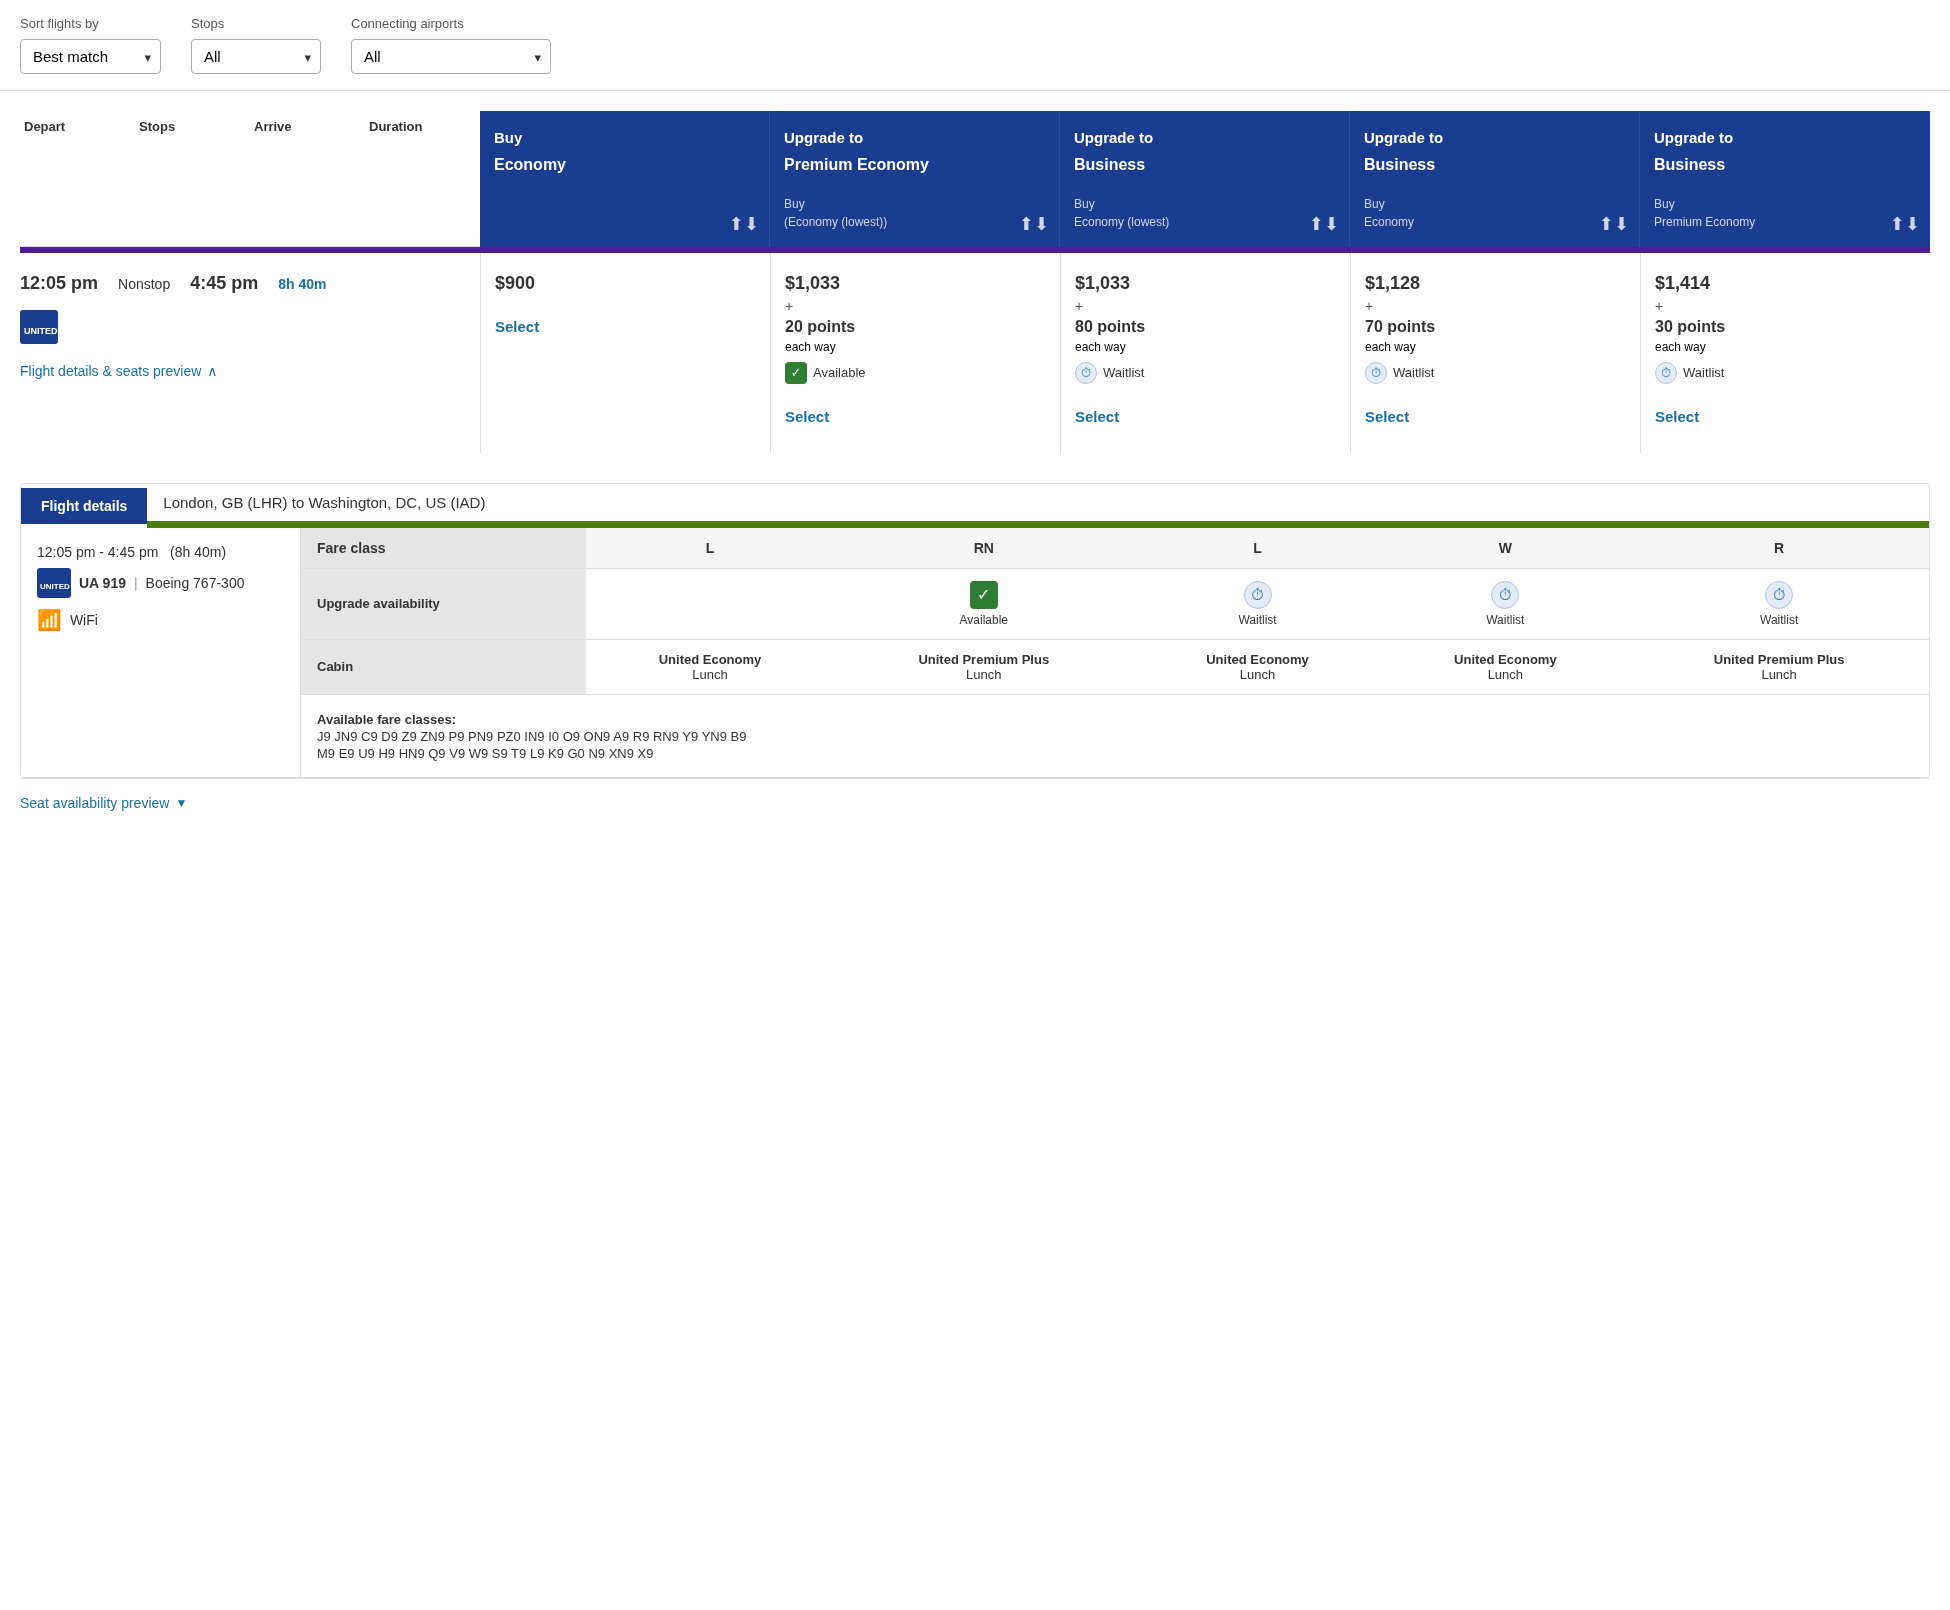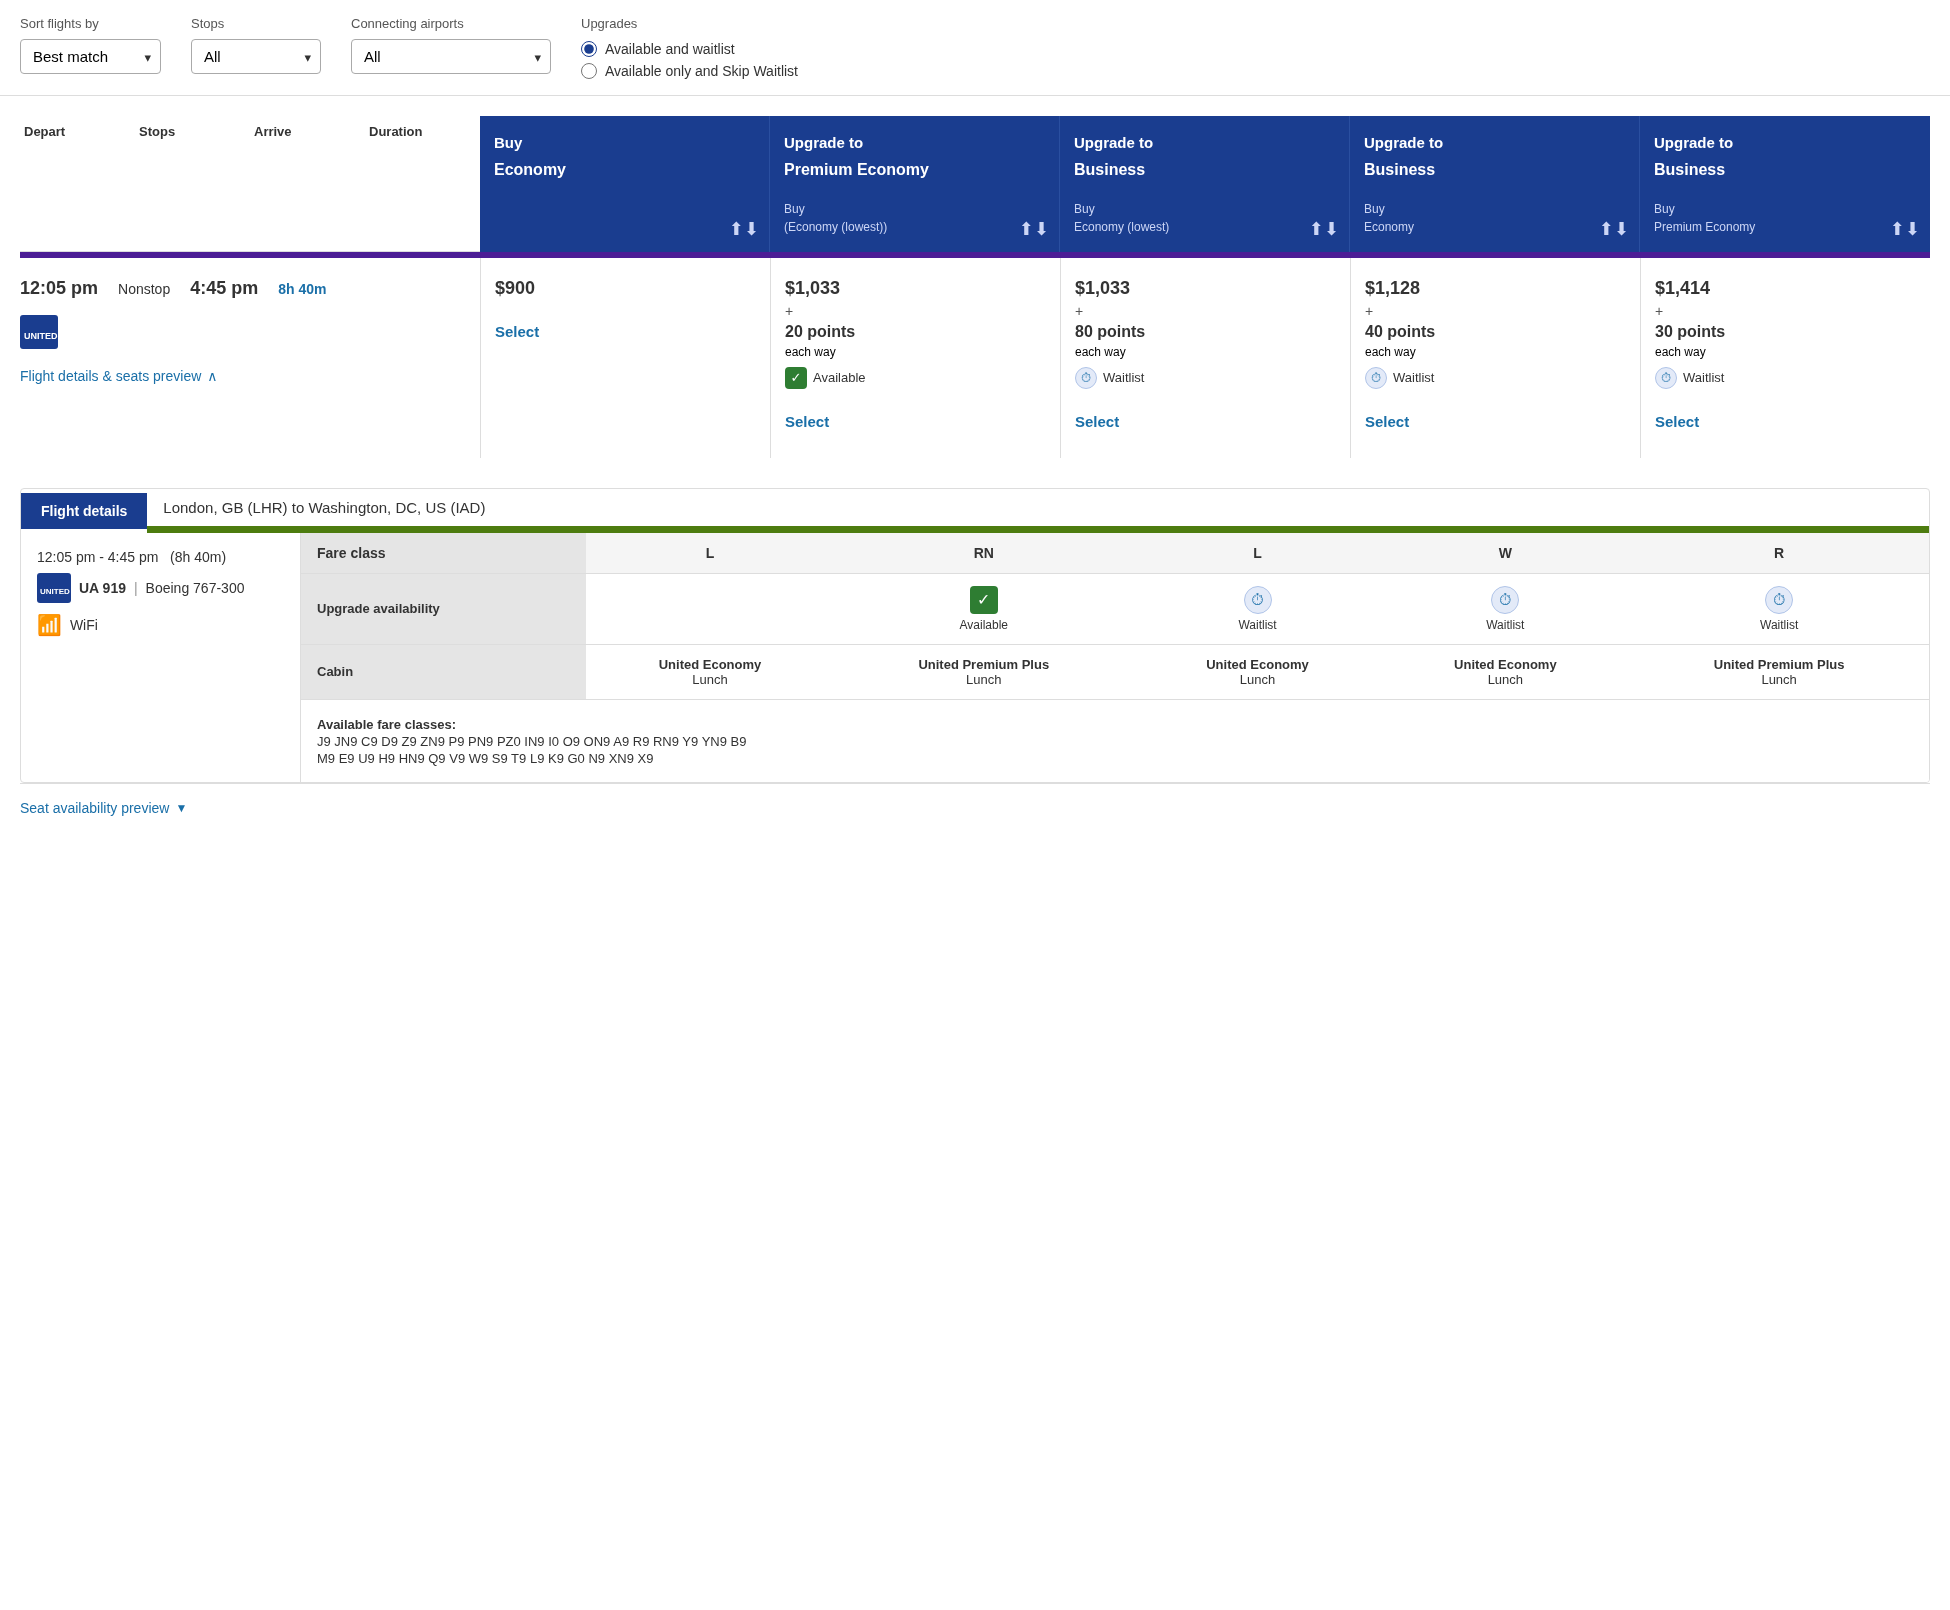--- a/index.html
+++ b/index.html
@@ -318,31 +318,20 @@
   <div class="filter-group">
     <div class="filter-label">Connecting airports</div>
     <div class="select-wrapper wide">
       <select>
         <option>All</option>
       </select>
       <span class="select-arrow">▾</span>
     </div>
   </div>
 
-  <div class="filter-group upgrades-group">
-    <div class="filter-label">Upgrades</div>
-    <label class="radio-option">
-      <input type="radio" name="upgrades" checked="" style="">
-      <span>Available and waitlist</span>
-    </label>
-    <label class="radio-option">
-      <input type="radio" name="upgrades" style="">
-      <span>Available only and Skip Waitlist</span>
-    </label>
-  </div>
 </div>
 
 <div class="flight-section">
 
   <div class="column-headers">
     <div style="display:grid; grid-template-columns: 1fr 1fr 1fr 1fr; padding: 8px 0 4px; border-bottom: 1px solid #ddd;">
       <div style="font-size:13px; font-weight:bold; padding: 0 4px;">Depart</div>
       <div style="font-size:13px; font-weight:bold; padding: 0 4px;">Stops</div>
       <div style="font-size:13px; font-weight:bold; padding: 0 4px;">Arrive</div>
       <div style="font-size:13px; font-weight:bold; padding: 0 4px;">Duration</div>
@@ -429,21 +418,21 @@
       <div class="availability-badge">
         <div class="badge-waitlist">⏱</div>
         <span>Waitlist</span>
       </div>
       <button class="select-btn">Select</button>
     </div>
 
     <div class="price-cell">
       <span class="price-main">$1,128</span>
       <span class="price-plus">+</span>
-      <span class="price-points">40 points</span>
+      <span class="price-points">70 points</span>
       <span class="price-each-way">each way</span>
       <div class="availability-badge">
         <div class="badge-waitlist">⏱</div>
         <span>Waitlist</span>
       </div>
       <button class="select-btn">Select</button>
     </div>
 
     <div class="price-cell">
       <span class="price-main">$1,414</span>

